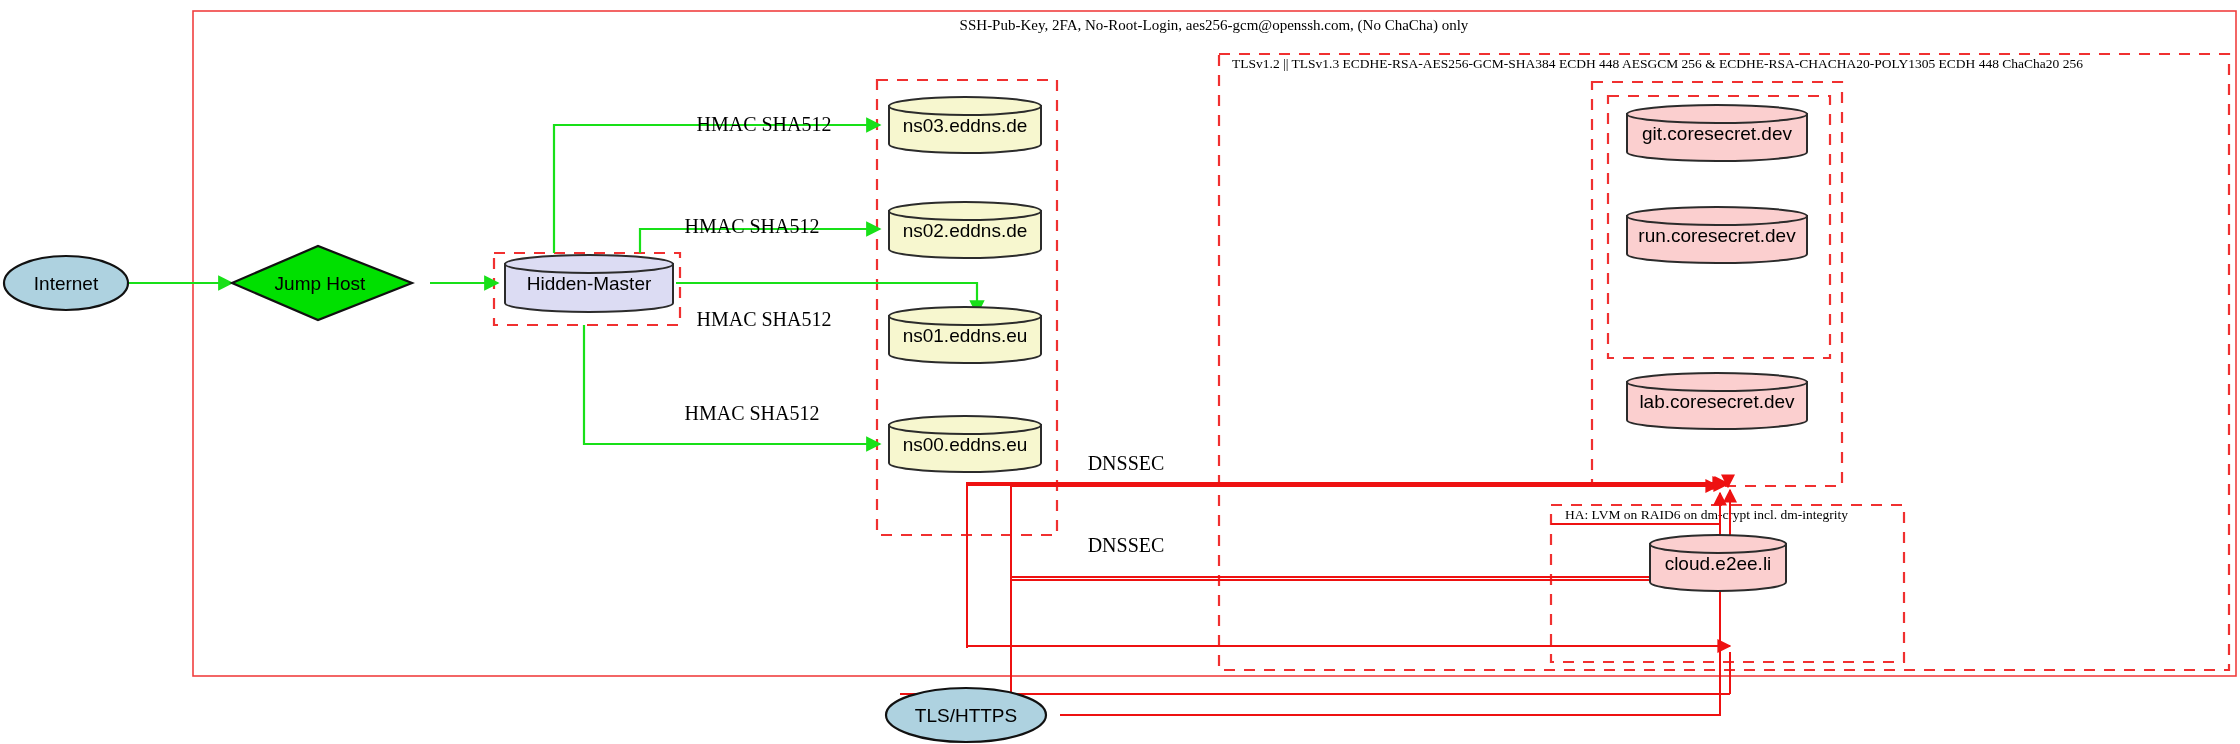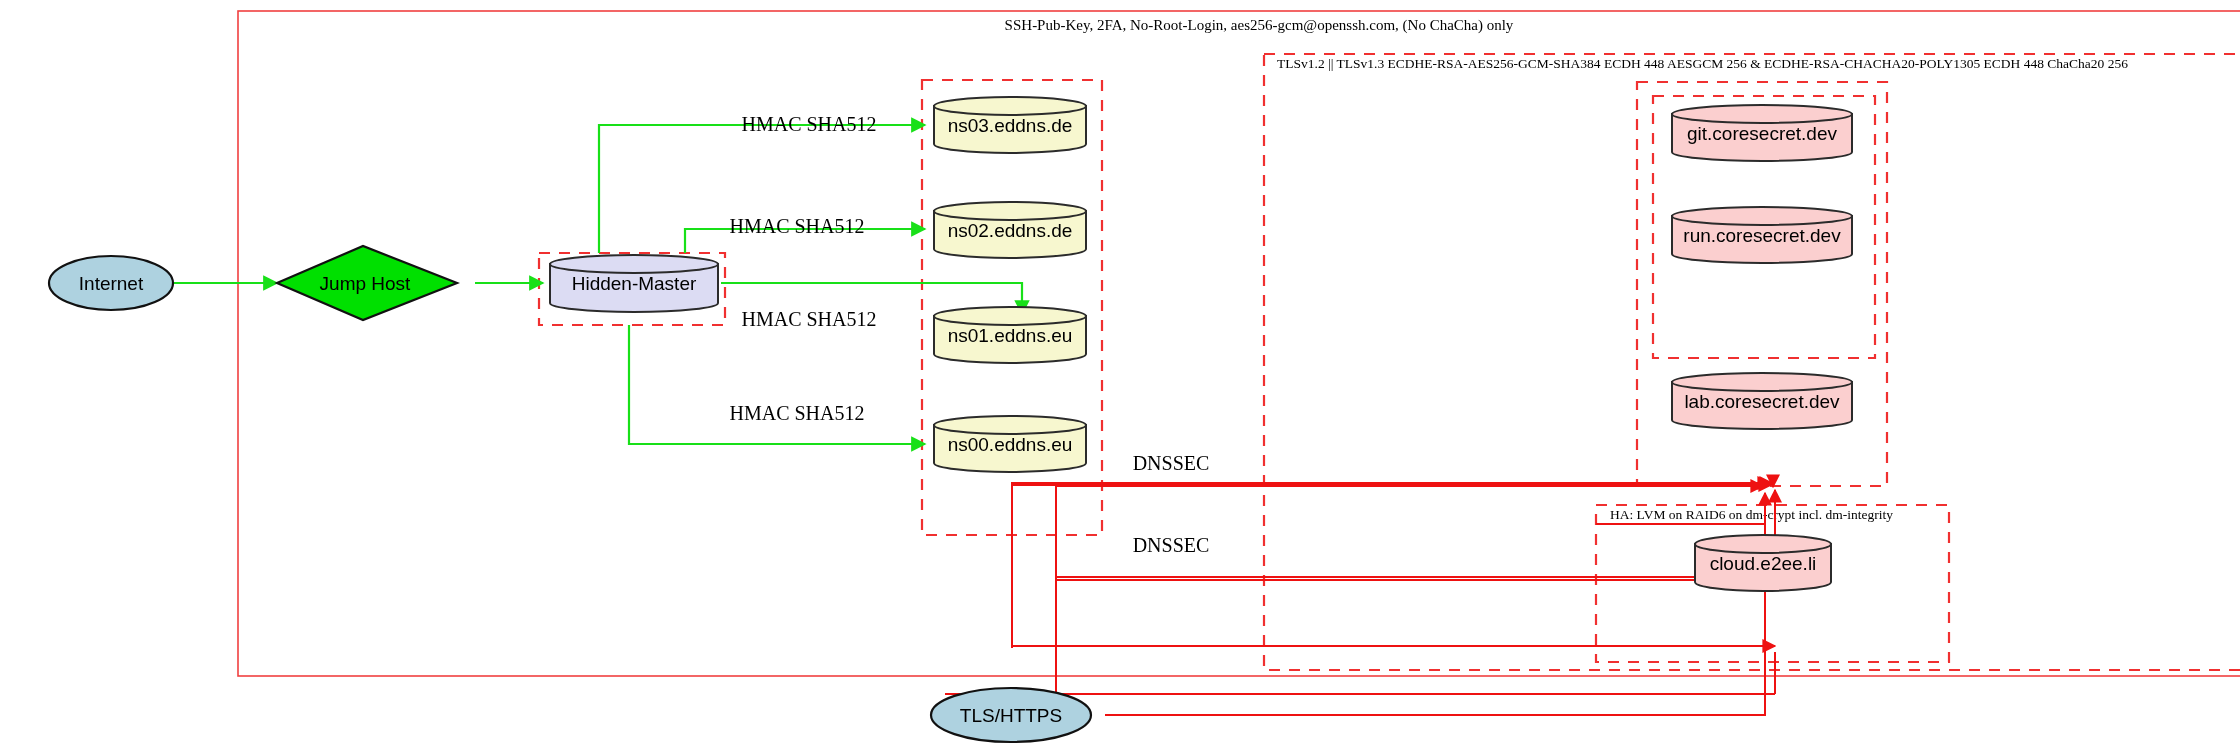--- a/index.html
+++ b/index.html
@@ -1,18 +1,18 @@
 <!DOCTYPE html>
 <html><head>
 <meta charset="utf-8">
 <style>
   html,body{margin:0;padding:0;background:#ffffff;}
   body{width:2240px;height:744px;overflow:hidden;
        font-family:"Liberation Sans", sans-serif;}
-  #diagram-root{position:relative;width:1888px;height:744px;padding-left:45px;}
+  #diagram-root{position:relative;width:1888px;height:744px;}
   svg{display:block;}
   .serif-lbl{font-family:"Liberation Serif", serif;font-size:15px;fill:#000;}
   .serif-lbl-sm{font-family:"Liberation Serif", serif;font-size:13.5px;fill:#000;}
   .edge-lbl{font-family:"Liberation Serif", serif;font-size:20px;fill:#000;}
   .node-lbl{font-family:"Liberation Sans", sans-serif;font-size:19px;fill:#000;}
   .cyl-body{fill:#f7f7cf;stroke:#2b2b2b;stroke-width:2;}
   .cyl-top{fill:#f7f7cf;stroke:#2b2b2b;stroke-width:2;}
   .cyl-body-pink{fill:#fbcfcf;stroke:#2b2b2b;stroke-width:2;}
   .cyl-top-pink{fill:#fbcfcf;stroke:#2b2b2b;stroke-width:2;}
   .cyl-body-lav{fill:#dcdcf3;stroke:#2b2b2b;stroke-width:2;}

